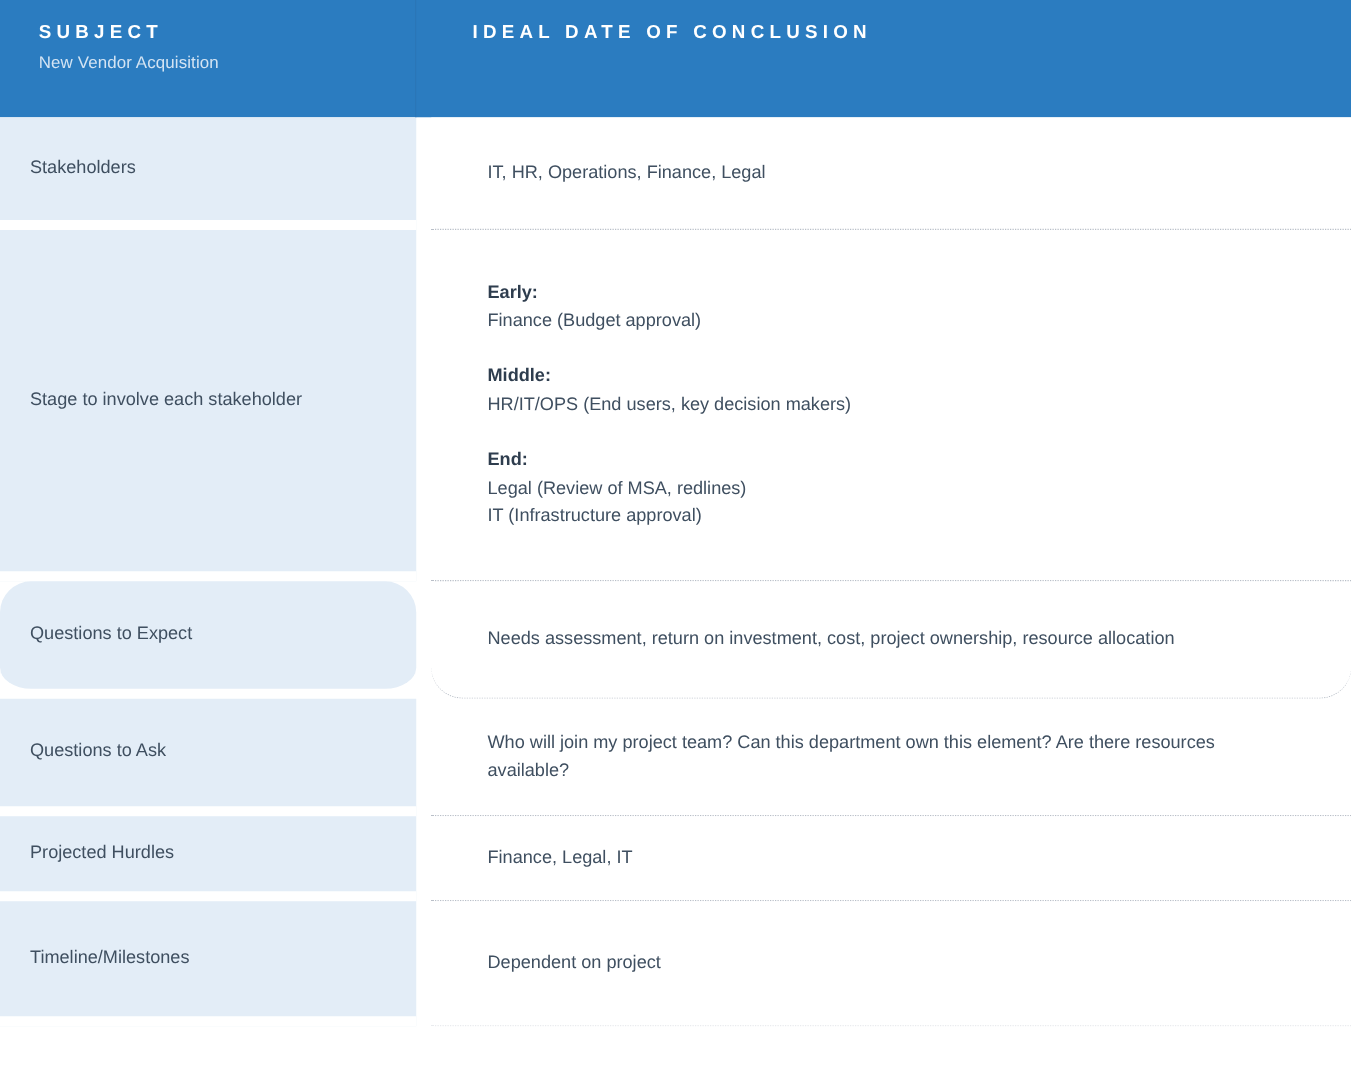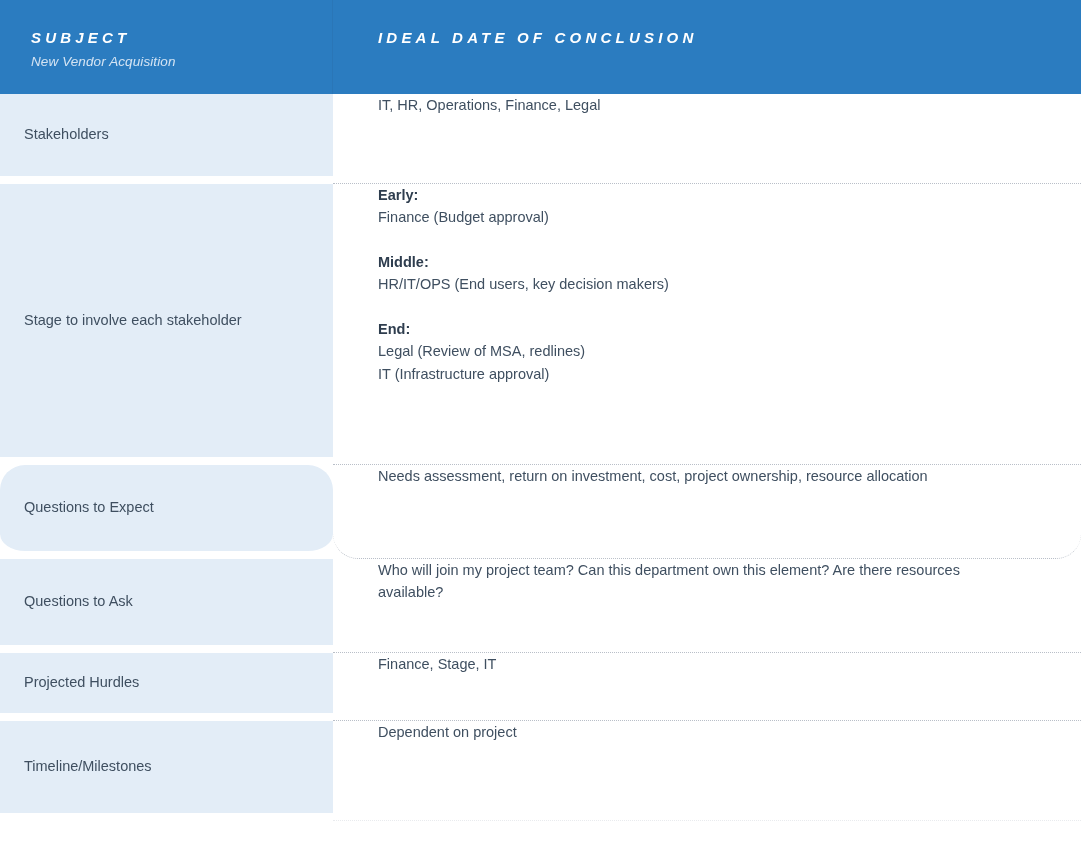--- a/index.html
+++ b/index.html
@@ -24,22 +24,21 @@
 
   
   .header {
     display: flex;
     background: #2b7cc0;
     height: 94px;
     box-sizing: border-box;
   }
   .header-cell {
     box-sizing: border-box;
-    padding-top: 30px;
-    font-style: italic;
+    padding-top: 18px;
   }
   .header-cell.left {
     width: 333px;
     padding-left: 31px;
     border-right: 1px solid #2a76b7;
   }
   .header-cell.right {
     flex: 1;
     padding-left: 45px;
   }
@@ -84,22 +83,23 @@
     border-bottom: 8px solid #ffffff;
   }
   .cell-value {
     flex: 1;
     box-sizing: border-box;
     background: #ffffff;
     padding-left: 45px;
     padding-right: 64px;
     display: flex;
     flex-direction: column;
+    justify-content: center;
     border-bottom: 1px dotted #b9bfc8;
-    margin-left: 0;
+    margin-left: 12px;
   }
   .row:last-child .cell-value {
     border-bottom: 1px dotted #e9ebee;
   }
 
   .value-text {
     font-size: 14.5px;
     line-height: 1.55;
     color: #3f4f60;
     max-width: 600px;
@@ -196,21 +196,21 @@
     <div class="row row-h-ask">
       <div class="cell-label">Questions to Ask</div>
       <div class="cell-value">
         <p class="value-text wide">Who will join my project team? Can this department own this element? Are there resources available?</p>
       </div>
     </div>
 
     <div class="row row-h-hurdles">
       <div class="cell-label">Projected Hurdles</div>
       <div class="cell-value">
-        <p class="value-text">Finance, Stage, IT</p>
+        <p class="value-text">Finance, Legal, IT</p>
       </div>
     </div>
 
     <div class="row row-h-timeline">
       <div class="cell-label">Timeline/Milestones</div>
       <div class="cell-value">
         <p class="value-text">Dependent on project</p>
       </div>
     </div>
 

